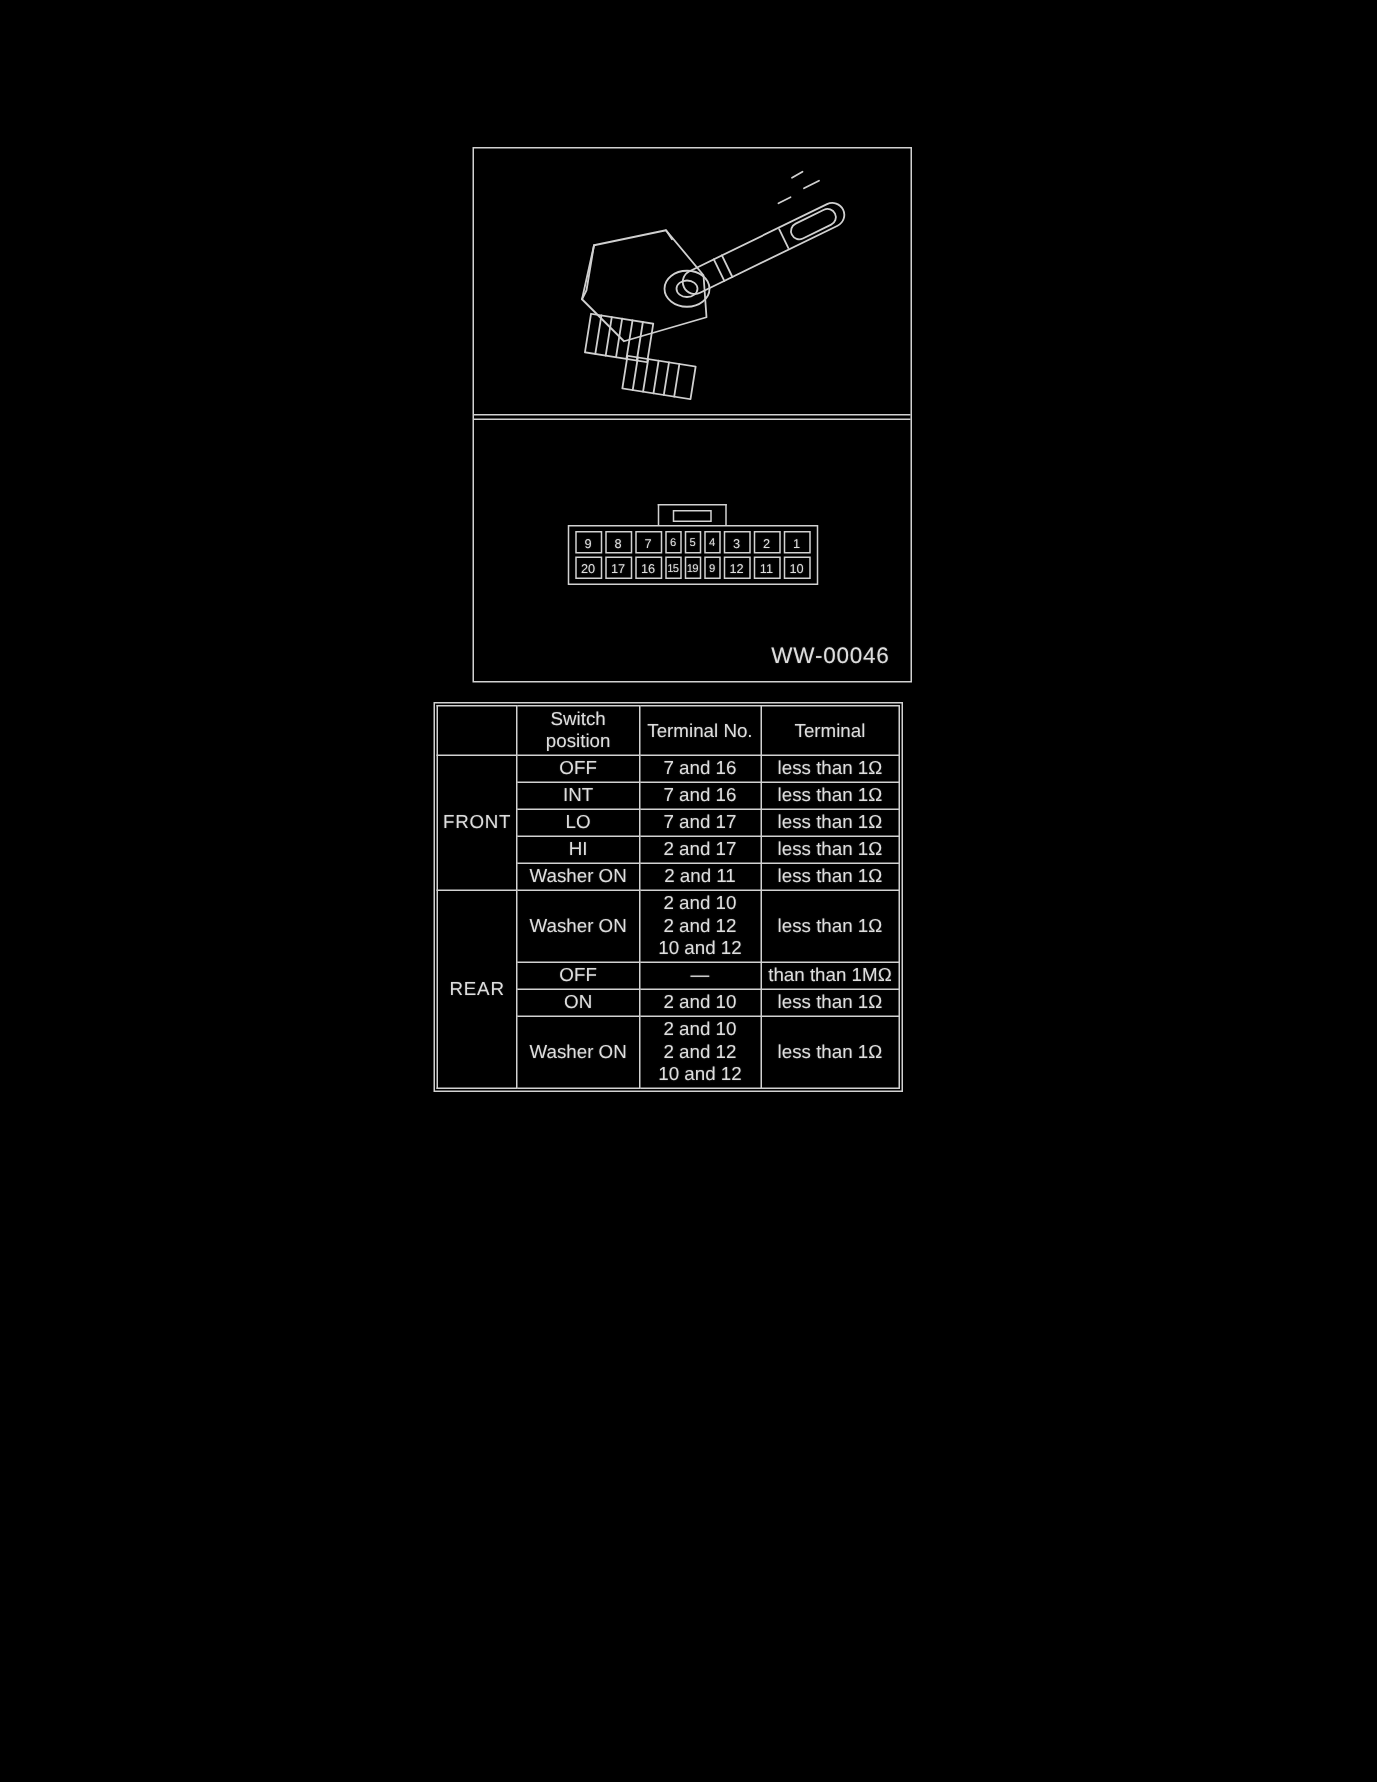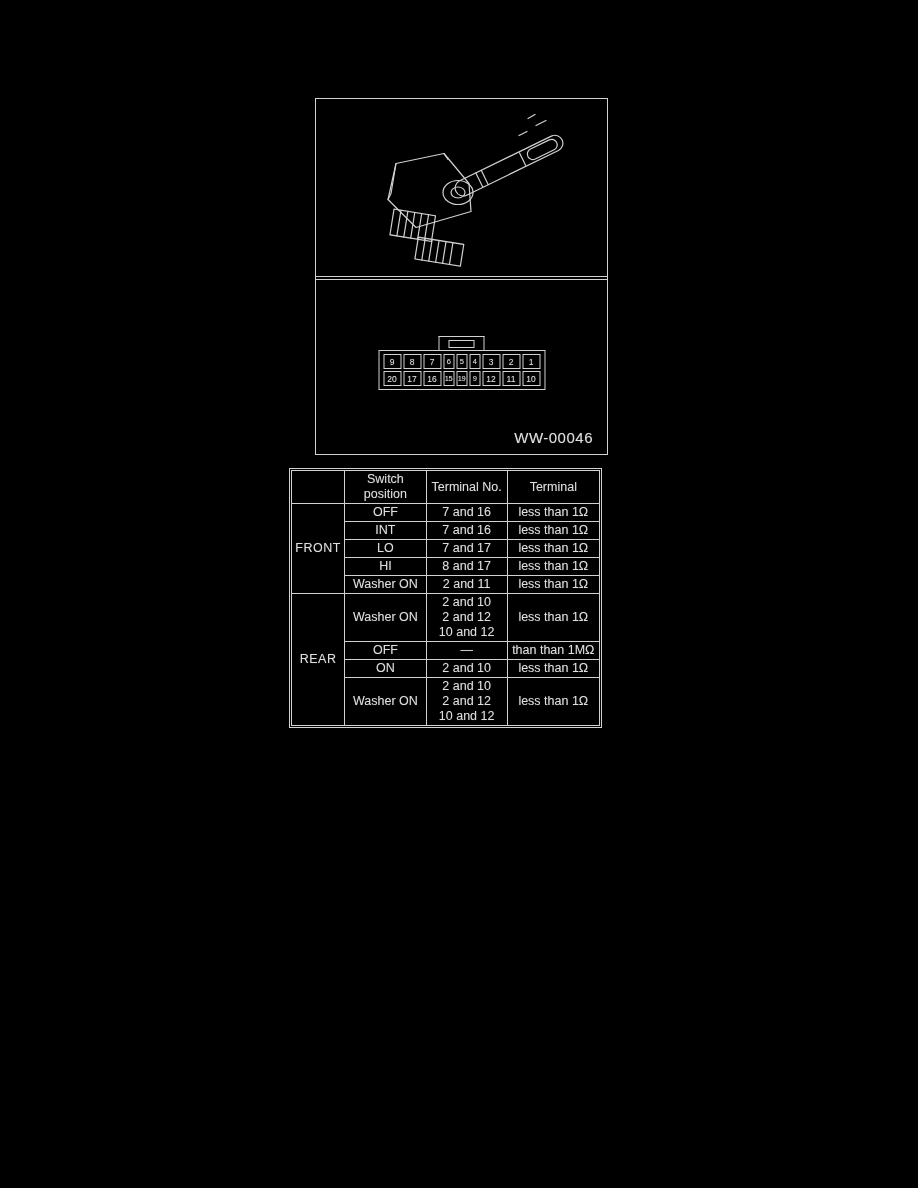--- a/index.html
+++ b/index.html
@@ -197,21 +197,21 @@
         <td class="terminal">7 and 16</td>
         <td>less than 1Ω</td>
       </tr>
       <tr>
         <td>LO</td>
         <td class="terminal">7 and 17</td>
         <td>less than 1Ω</td>
       </tr>
       <tr>
         <td>HI</td>
-        <td class="terminal">8 and 17</td>
+        <td class="terminal">2 and 17</td>
         <td>less than 1Ω</td>
       </tr>
       <tr>
         <td>Washer ON</td>
         <td class="terminal">2 and 11</td>
         <td>less than 1Ω</td>
       </tr>
 
       <tr>
         <td class="group" rowspan="4">REAR</td>

